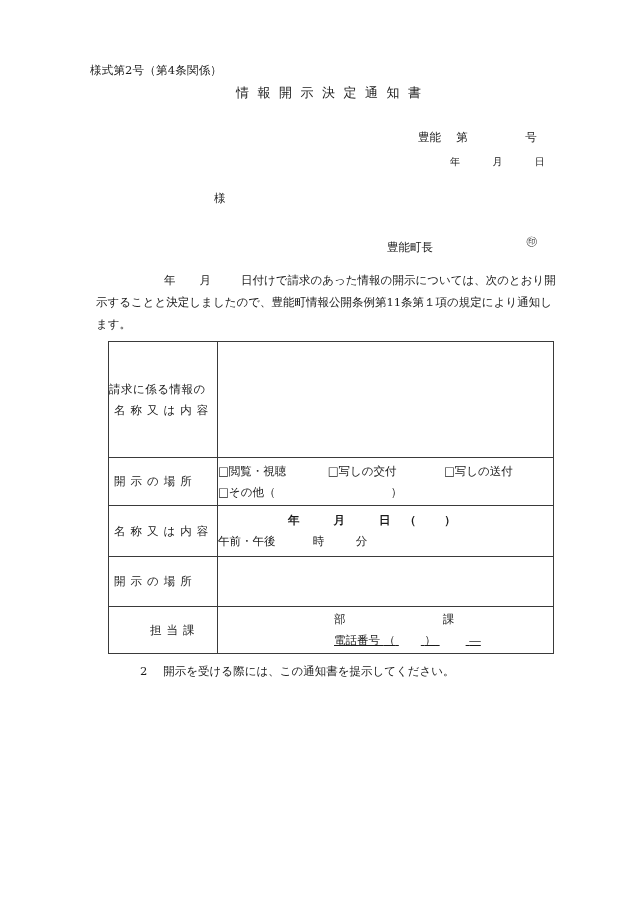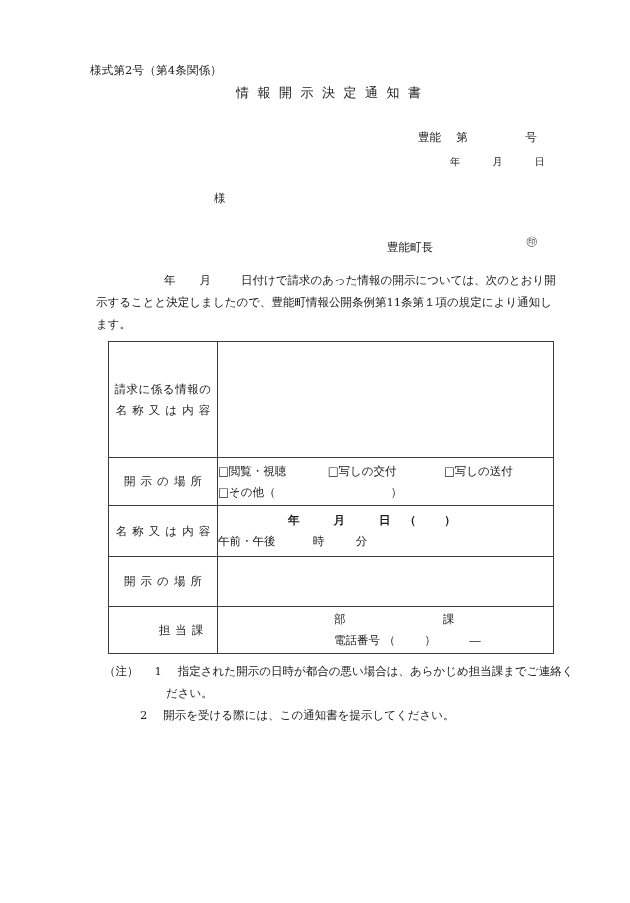--- a/index.html
+++ b/index.html
@@ -98,21 +98,21 @@
     table-layout: fixed;
     font-size: 11.5px;
   }
   #form-table td {
     border: 1px solid #3a3a3a;
     padding: 0;
     vertical-align: middle;
   }
   #form-table td.label {
     width: 108px;
-    text-align: center;
+    text-align: left;
   }
   .lbl-spread {
     display: block;
     letter-spacing: 5px;
     text-indent: 5px;
     line-height: 21px;
   }
   .lbl-tight {
     display: block;
     letter-spacing: 0.5px;
@@ -133,21 +133,21 @@
   .dt-line1 .s2 { display: inline-block; width: 26px; }
   .dt-line1 .s3 { display: inline-block; width: 6px; }
   .dt-line1 .paren { display: inline-block; width: 20px; }
 
   .dt-line2 { white-space: nowrap; line-height: 21px; }
   .dt-line2 .s4 { display: inline-block; width: 30px; }
   .dt-line2 .s5 { display: inline-block; width: 24px; }
 
   .dept-line1 { padding-left: 116px; white-space: nowrap; line-height: 21px; }
   .dept-line1 .s6 { display: inline-block; width: 90px; }
-  .dept-line2 { padding-left: 116px; white-space: nowrap; line-height: 21px; }
+  .dept-line2 { padding-left: 116px; white-space: nowrap; line-height: 21px; text-decoration: underline; }
   .dept-line2 .s7 { display: inline-block; width: 22px; }
   .dept-line2 .s8 { display: inline-block; width: 26px; }
 
   
   #notes {
     left: 104px;
     top: 660px;
     width: 470px;
     font-size: 11.5px;
     line-height: 22px;
@@ -272,22 +272,18 @@
             <span>）</span>
             <span class="s8"></span>
             <span>―</span>
           </div>
         </td>
       </tr>
     </tbody>
   </table>
 
   <div class="abs" id="notes">
-    <div class="note-row">
-      <span>（注）</span><span class="note-marker-gap"></span><span>1</span><span class="note-marker-gap"></span><span>指定された開示の日時が都合の悪い場合は、あらかじめ担当課までご連絡く</span>
-      <span class="note-cont">ださい。</span>
-    </div>
     <div class="note-2">
       <span>2</span><span class="note-marker-gap"></span><span>開示を受ける際には、この通知書を提示してください。</span>
     </div>
   </div>
 
 </div>
 
 </body></html>

